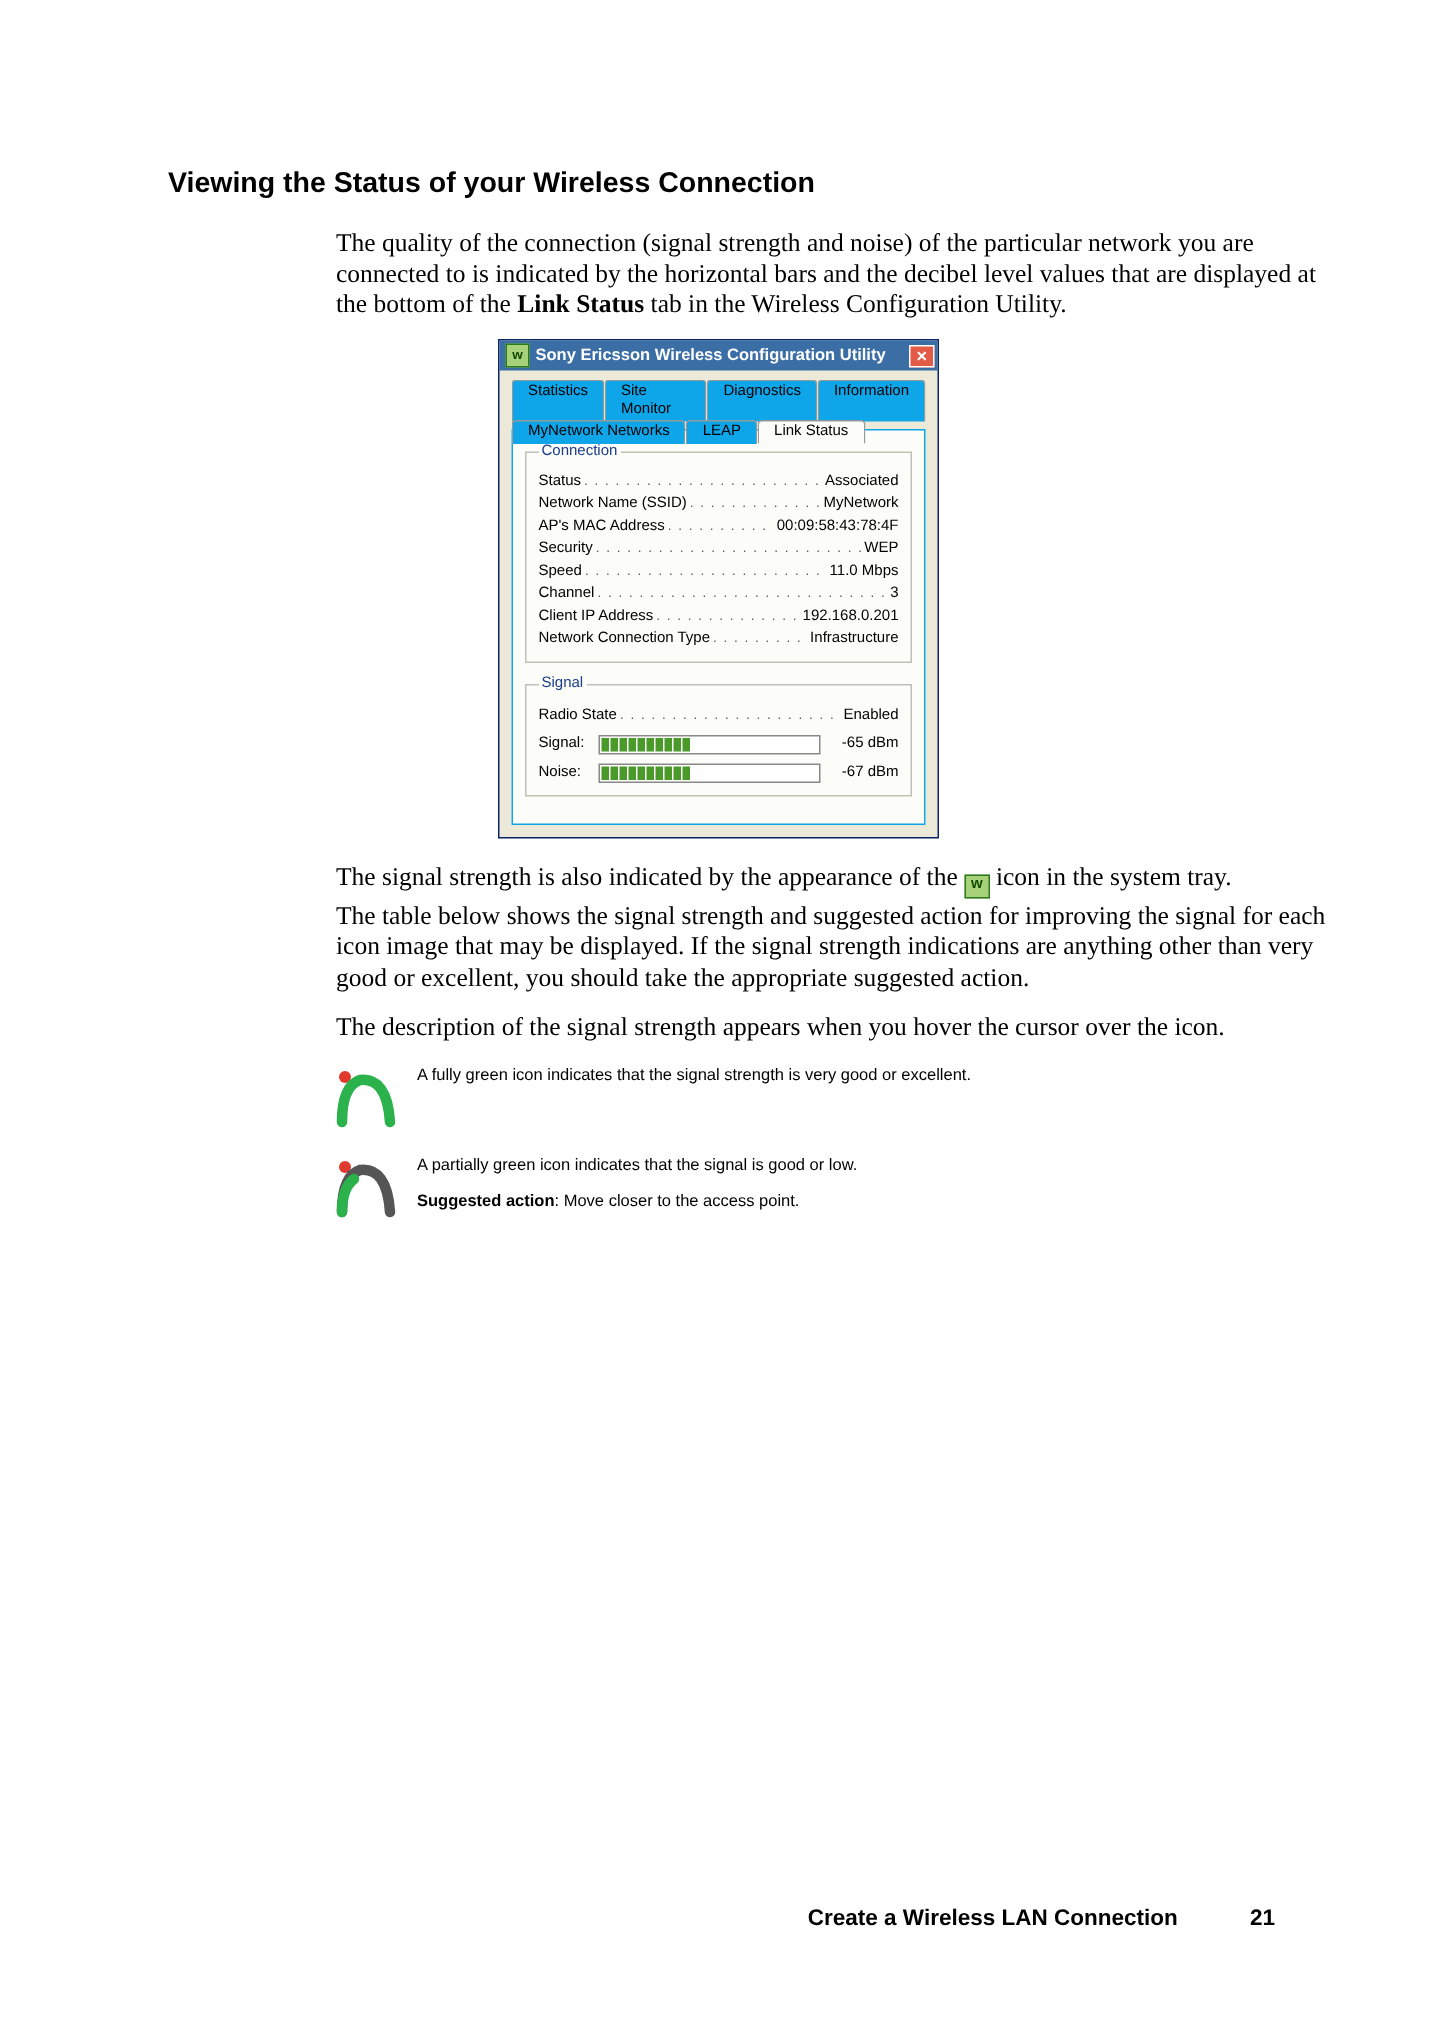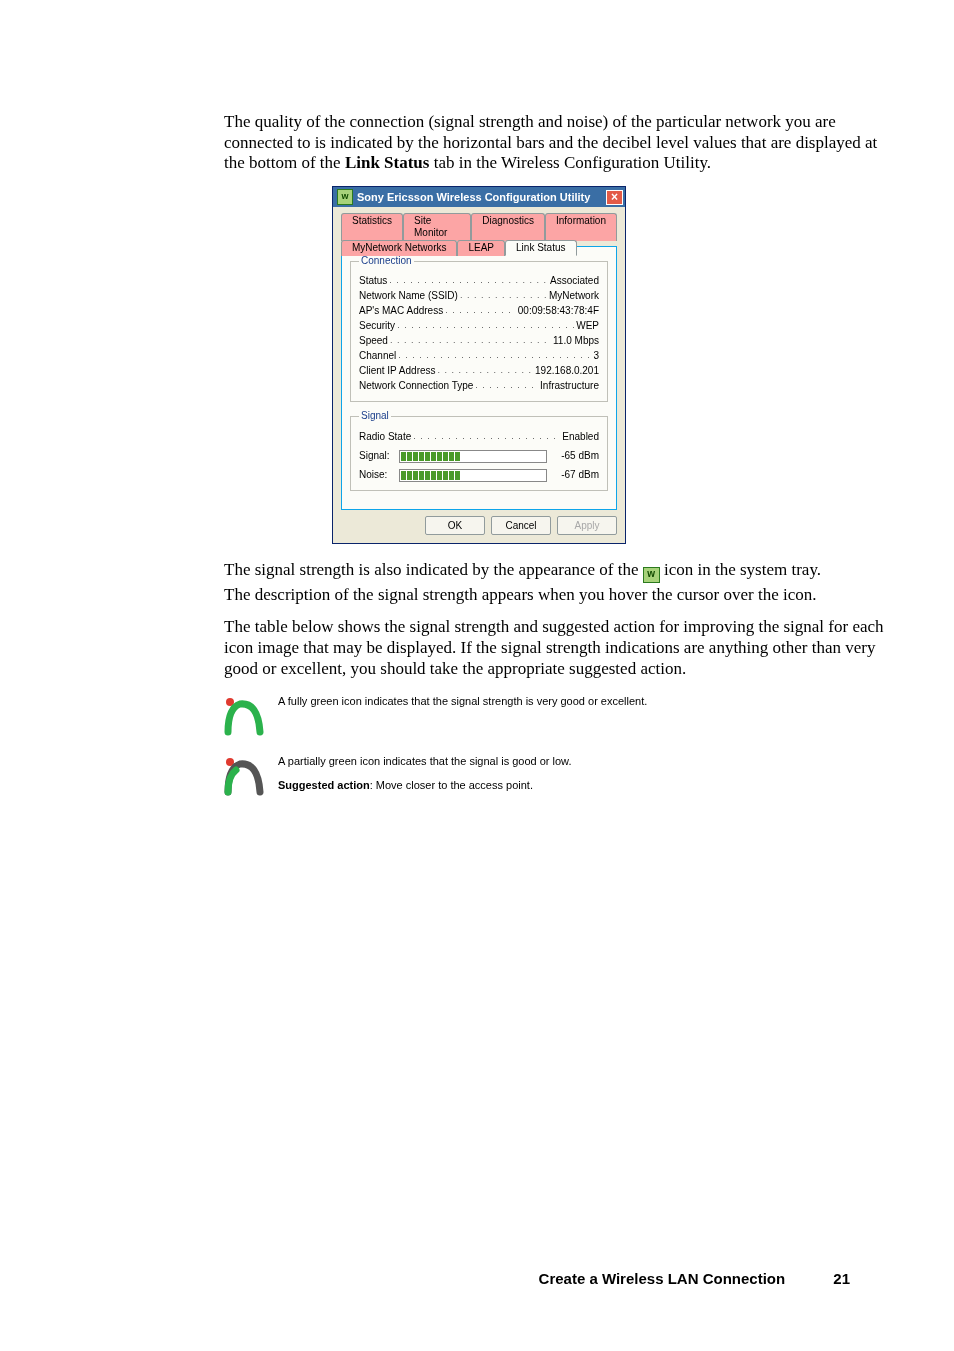--- a/index.html
+++ b/index.html
@@ -80,21 +80,21 @@
     padding: 6px 8px 8px 8px;
   }
   .tabstrip {
     position: relative;
     height: 34px;
   }
   .tabstrip .row { display: flex; }
   .tabstrip .tab {
     border: 1px solid #919b9c;
     border-bottom: none;
-    background: #fca5a5;
+    background: #0ea5e9;
     padding: 1px 10px;
     margin-right: 0;
     border-top-left-radius: 3px;
     border-top-right-radius: 3px;
     font-size: 10px;
     position: relative;
   }
   .tabstrip .row2 { margin-top: -1px; }
   .tabstrip .tab.active {
     background: #fcfcf8;
@@ -217,20 +217,21 @@
     font-size: 15px;
   }
   .footer .ftitle { font-weight: bold; margin-right: 44px; }
   .footer .fpage  { font-weight: bold; }
 </style>
 </head>
 <body>
 
 <div class="page">
 
+  <h2 class="section-heading">Viewing the Status of your Wireless Connection</h2>
 
   <div class="body-col">
     <p>
       <span>The quality of the connection (signal strength and noise) of the particular network you are connected to is indicated by the horizontal bars and the decibel level values that are displayed at the bottom of the </span><b>Link Status</b><span> tab in the Wireless Configuration Utility.</span>
     </p>
 
     <div class="dialog-wrap">
       <div class="dialog">
         <div class="titlebar">
           <span class="app-icon">w</span>
@@ -362,35 +363,30 @@
                     <span class="seg off"></span>
                     <span class="seg off"></span>
                     <span class="seg off"></span>
                     <span class="seg off"></span>
                   </span>
                 <span class="sig-val">-67 dBm</span>
               </div>
             </fieldset>
           </div>
 
-          <div class="btnrow">
-            <button>OK</button>
-            <button>Cancel</button>
-            <button class="disabled">Apply</button>
-          </div>
         </div>
       </div>
     </div>
 
     <p class="tight">
       <span>The signal strength is also indicated by the appearance of the </span><span class="tray-icon-inline">w</span><span> icon in the system tray.</span>
     </p>
+    <p>The table below shows the signal strength and suggested action for improving the signal for each icon image that may be displayed. If the signal strength indications are anything other than very good or excellent, you should take the appropriate suggested action.</p>
+
     <p>The description of the signal strength appears when you hover the cursor over the icon.</p>
-
-    <p>The table below shows the signal strength and suggested action for improving the signal for each icon image that may be displayed. If the signal strength indications are anything other than very good or excellent, you should take the appropriate suggested action.</p>
 
     <div class="icon-list" id="icon-list">
         <div class="icon-item">
           <div class="big-icon">
             <svg viewBox="0 0 40 40">
               <circle cx="6" cy="6" r="4" fill="#e03a2f"></circle>
               <path d="M4 36 Q4 12 16 8 Q34 6 36 36" fill="none" stroke="#2bb24c" stroke-width="7" stroke-linecap="round"></path>
             </svg>
           </div>
           <div class="desc">

